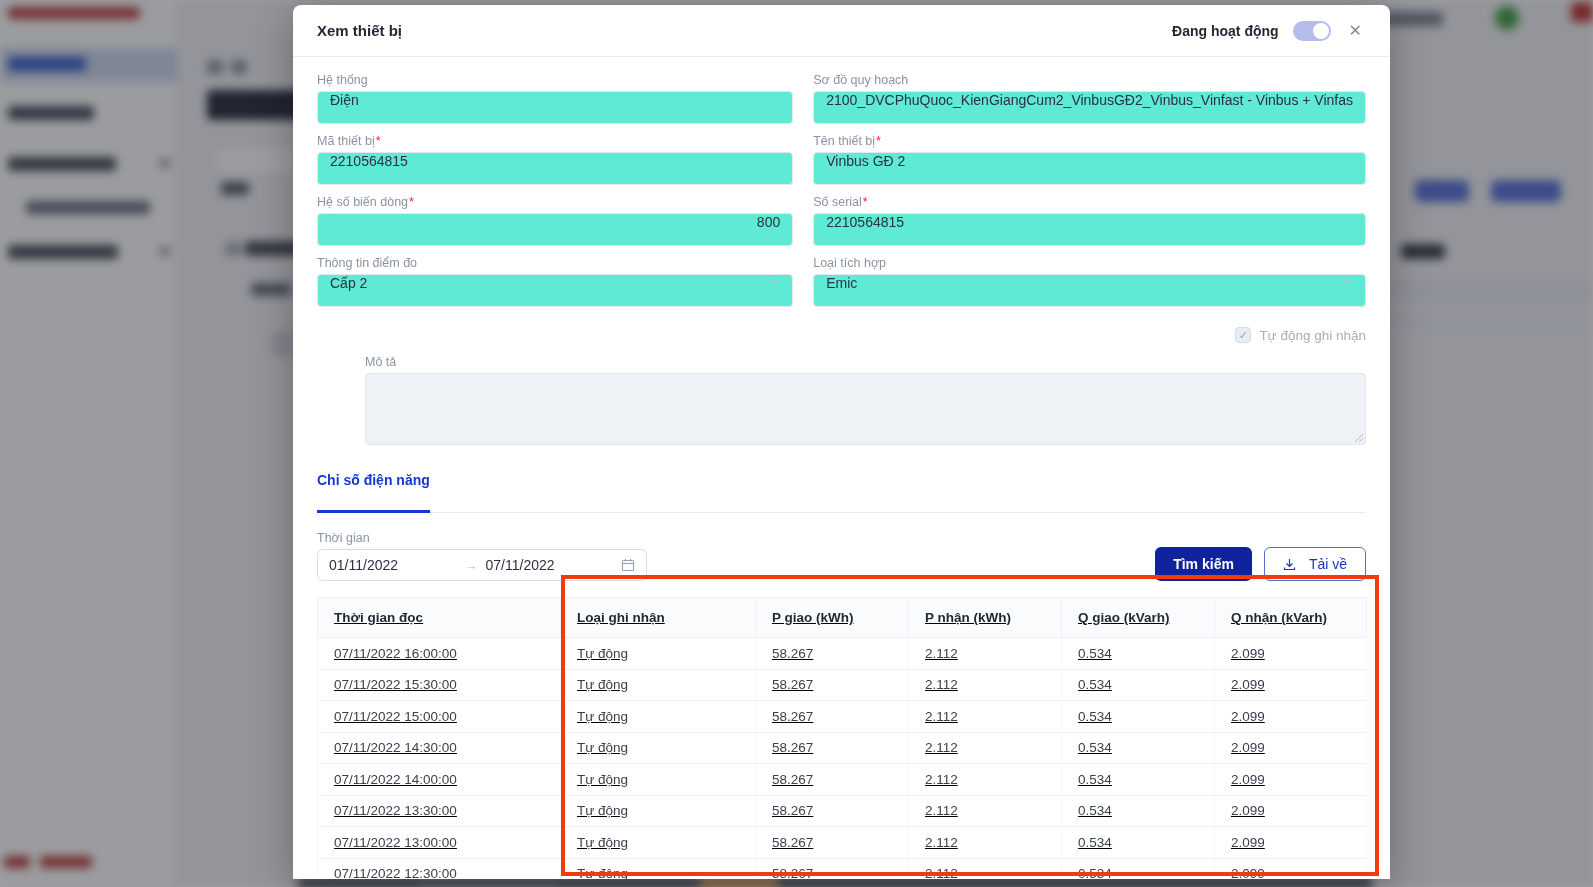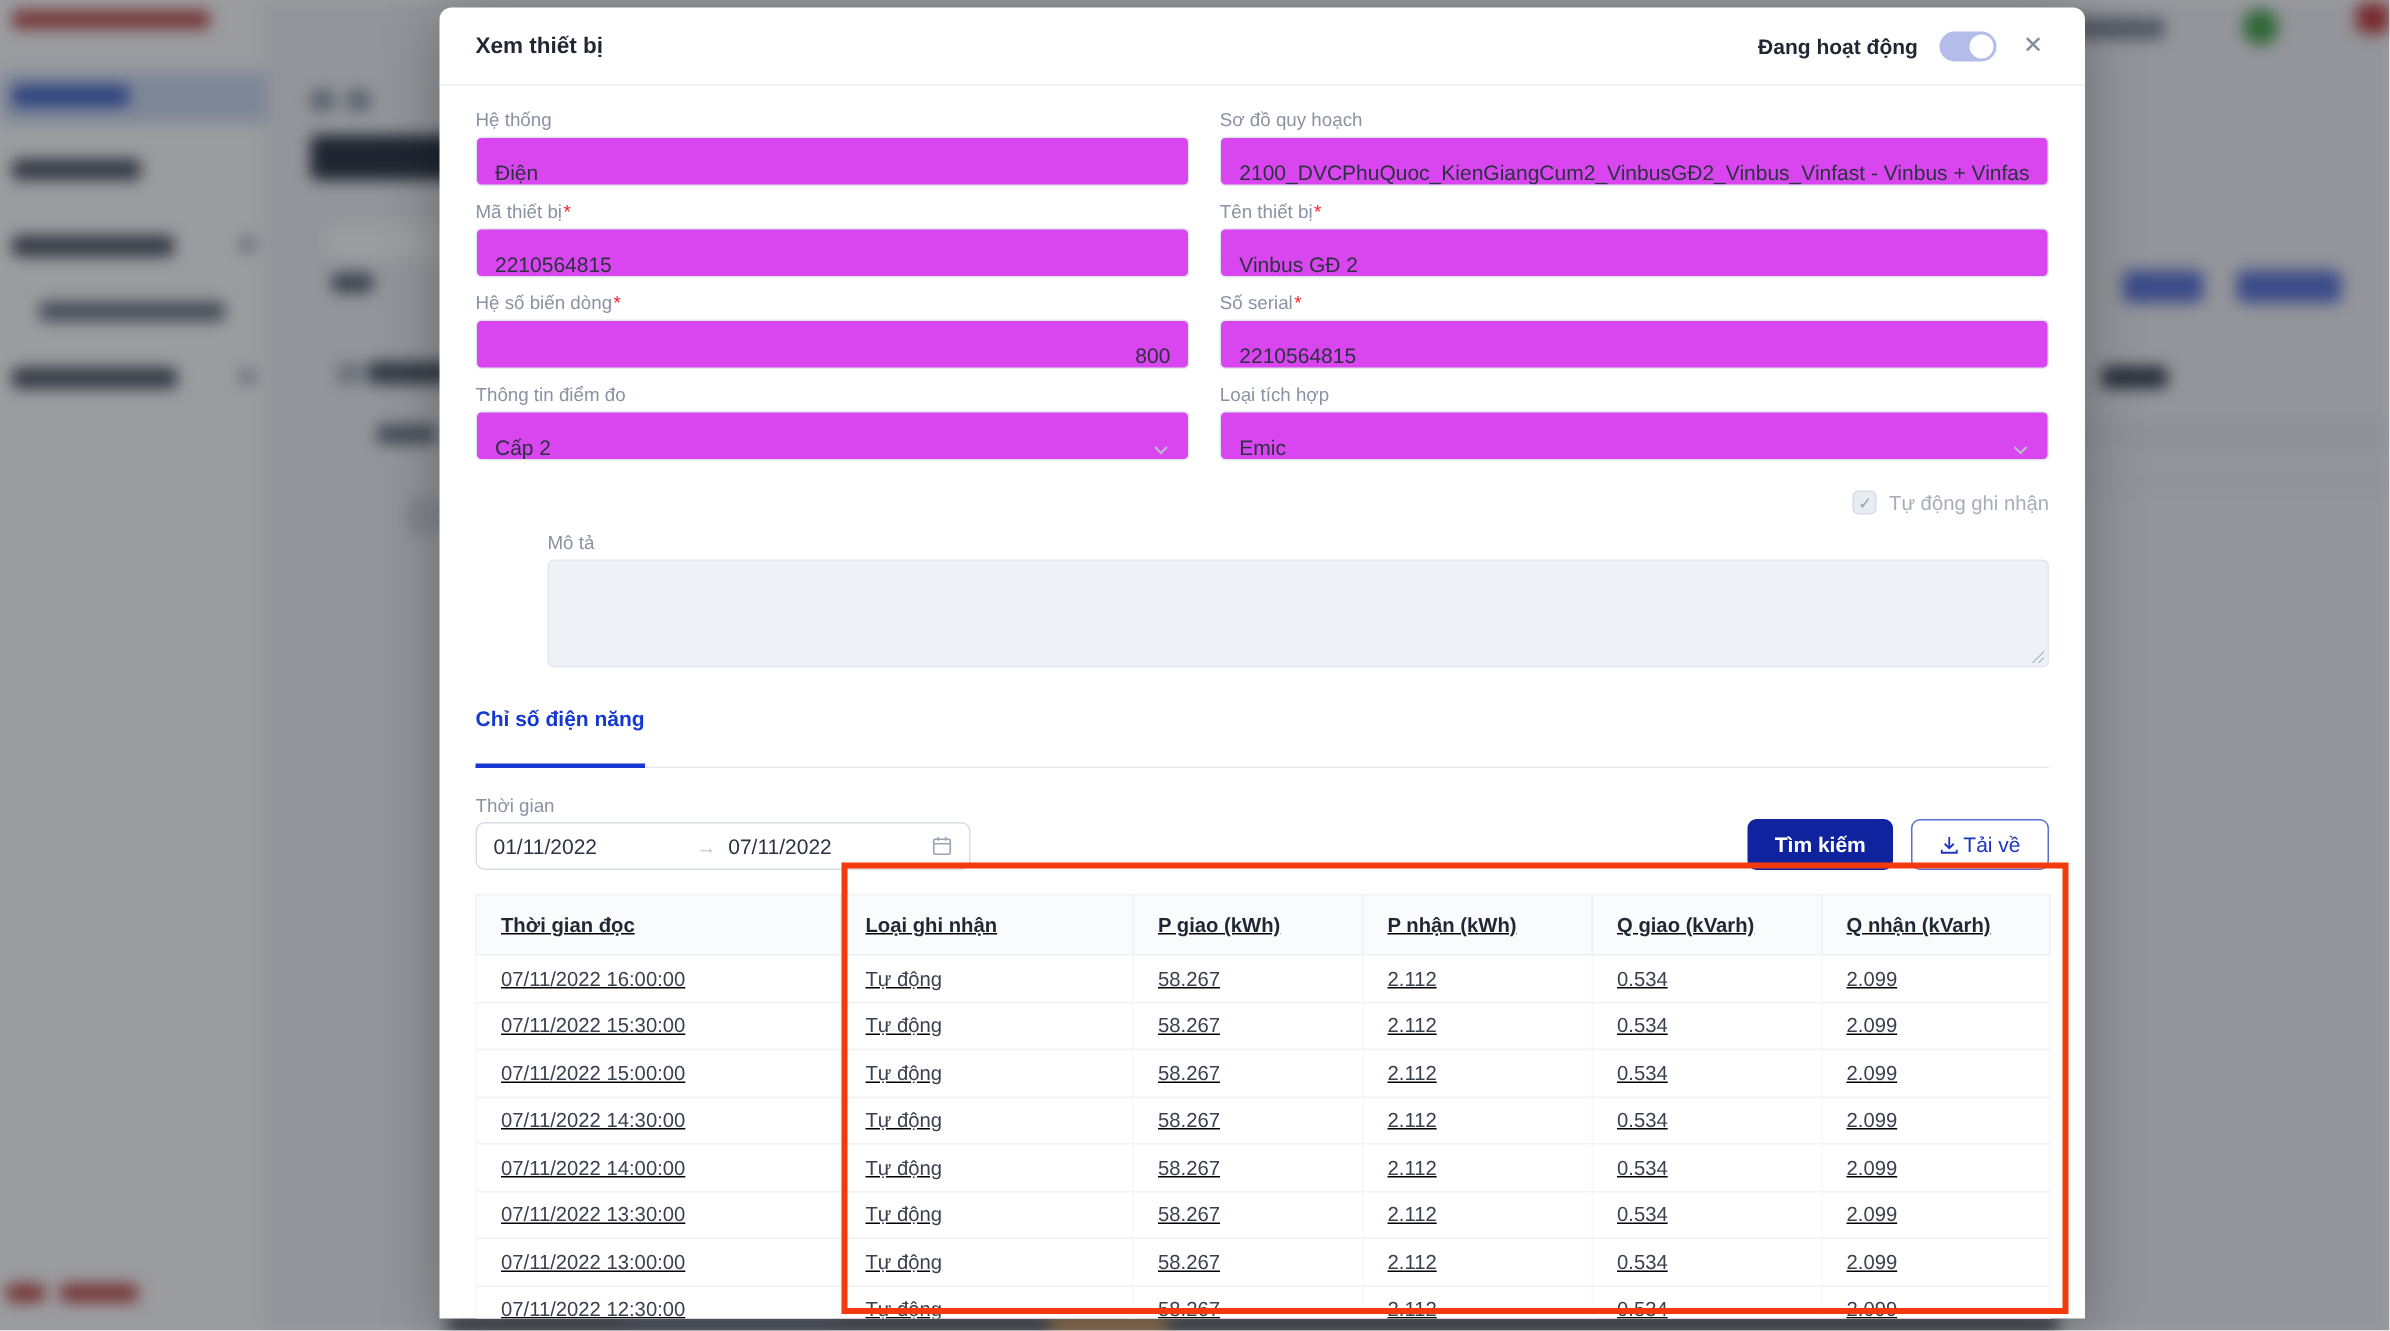--- a/index.html
+++ b/index.html
@@ -28,22 +28,22 @@
   .status-label { font-size:14px; font-weight:bold; color:#1f2733; }
   .toggle { position:relative; width:38px; height:20px; border-radius:10px; background:#b4bcea; cursor:pointer; }
   .toggle .knob { position:absolute; right:2px; top:2px; width:16px; height:16px; border-radius:50%; background:#fff; }
   .close-btn { font-size:16px; color:#818b99; cursor:pointer; padding:2px 4px; line-height:1; }
 
   .modal-body { padding:16px 24px 0; }
   .form-grid { display:grid; grid-template-columns:1fr 1fr; column-gap:20px; }
   .field { margin-bottom:10px; }
   .field-label { font-size:12.5px; color:#8a93a3; margin-bottom:4px; }
   .req { color:#f5222d; margin-left:1px; }
-  .input-box { height:33px; background:#d946ef; border:1px solid #e2e6ee; border-radius:4px;
-    display:flex; align-items:flex-end; padding:0 12px; font-size:14px; color:#2b3240;
+  .input-box { height:33px; background:#5eead4; border:1px solid #e2e6ee; border-radius:4px;
+    display:flex; align-items:flex-start; padding:0 12px; font-size:14px; color:#2b3240;
     white-space:nowrap; overflow:hidden; }
   .input-box.num { justify-content:flex-end; }
   .select-box { justify-content:space-between; }
   .chev { color:#b9c0cc; display:flex; }
 
   .checkbox-row { grid-column:2; display:flex; justify-content:flex-end; align-items:center;
     gap:8px; margin:10px 0 12px; }
   .checkbox { width:16px; height:16px; border-radius:4px; background:#e8ecf3; border:1px solid #d6dbe4;
     color:#99a2b1; font-size:11px; display:flex; align-items:center; justify-content:center; }
   .checkbox-label { font-size:13.5px; color:#a7aeba; }
@@ -62,21 +62,21 @@
   .filter-label { font-size:12.5px; color:#8a93a3; margin-bottom:4px; }
   .date-range { width:330px; height:32px; background:#fff; border:1px solid #d8dce3; border-radius:6px;
     display:flex; align-items:center; padding:0 11px; gap:8px; }
   .date-val { font-size:14px; color:#2b3240; flex:1; }
   .range-arrow { color:#b9c0cc; font-size:13px; }
   .cal-icon { color:#9aa3b0; display:flex; }
   .filter-spacer { flex:1; }
   .btn { height:34px; border-radius:6px; font-size:14px; display:flex; align-items:center;
     justify-content:center; cursor:pointer; padding:0 18px; }
   .btn-primary { background:#10239e; color:#fff; font-weight:bold; }
-  .btn-outline { background:#fff; border:1px solid #5a6fd4; color:#1b36c2; gap:3px; margin-left:12px; }
+  .btn-outline { background:#fff; border:1px solid #5a6fd4; color:#1b36c2; gap:13px; margin-left:12px; }
   .dl-icon { display:flex; color:#1b36c2; }
 
   .table-wrap { margin-top:16px; }
   table { width:1049px; border-collapse:collapse; table-layout:fixed;text-decoration:underline; }
   th { background:#fafbfc; border:1px solid #eef0f3; font-size:13.5px; font-weight:bold; color:#1f2733;
     text-align:left; padding:0 16px; height:40px; }
   td { background:#fff; border-bottom:1px solid #f1f2f5; border-right:1px solid #f7f8fa;
     font-size:13.5px; color:#39404e; padding:0 16px; height:31.5px; }
   td:first-child { border-left:1px solid #f7f8fa; }
 

